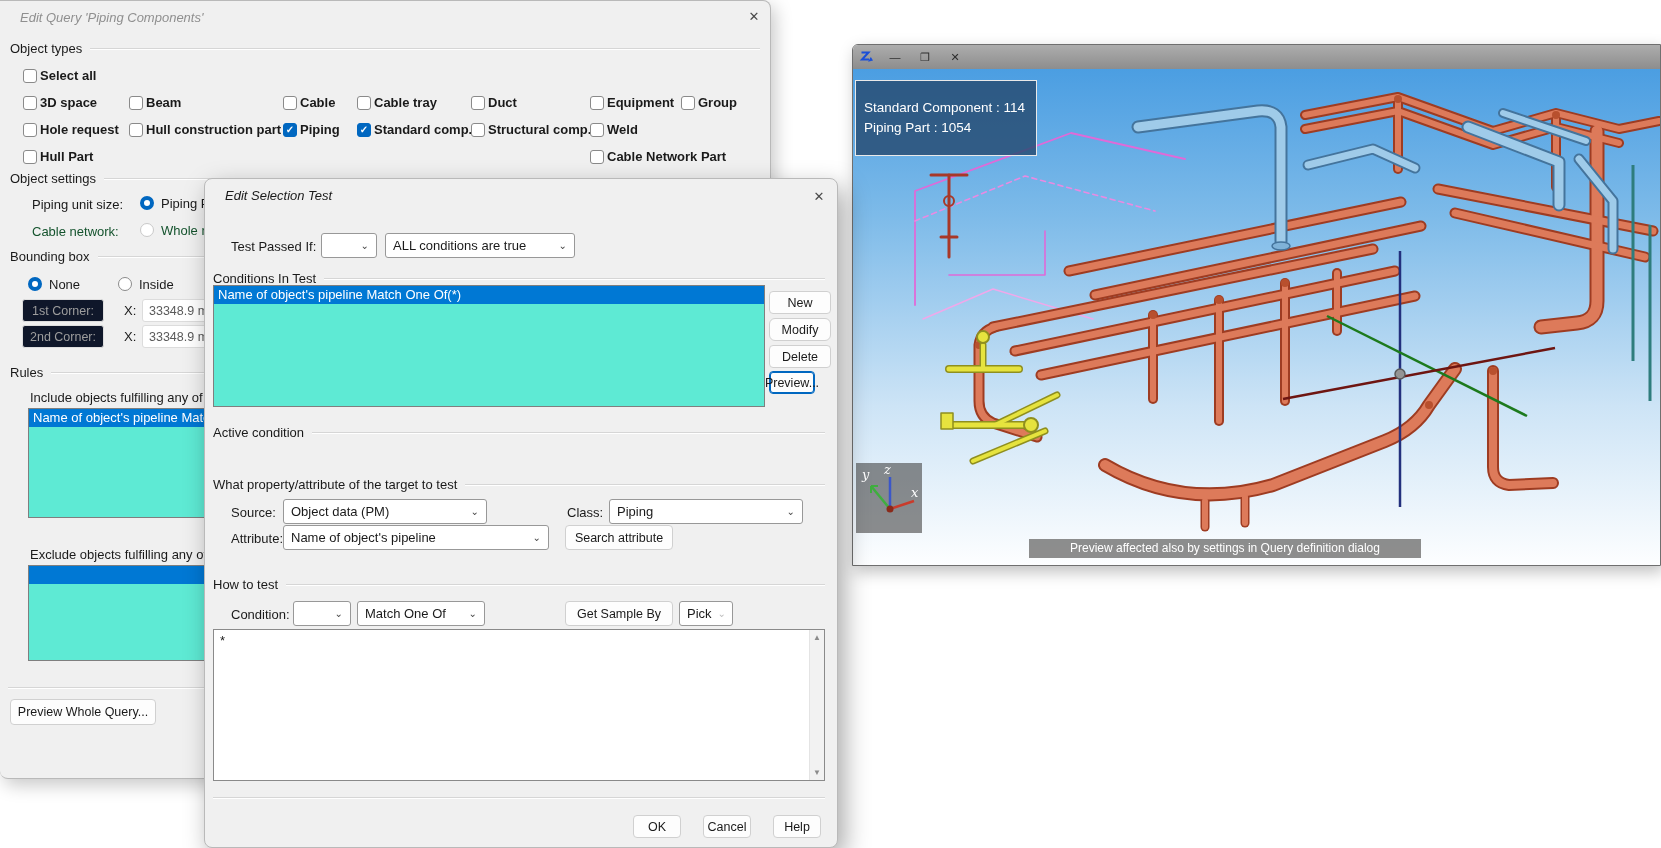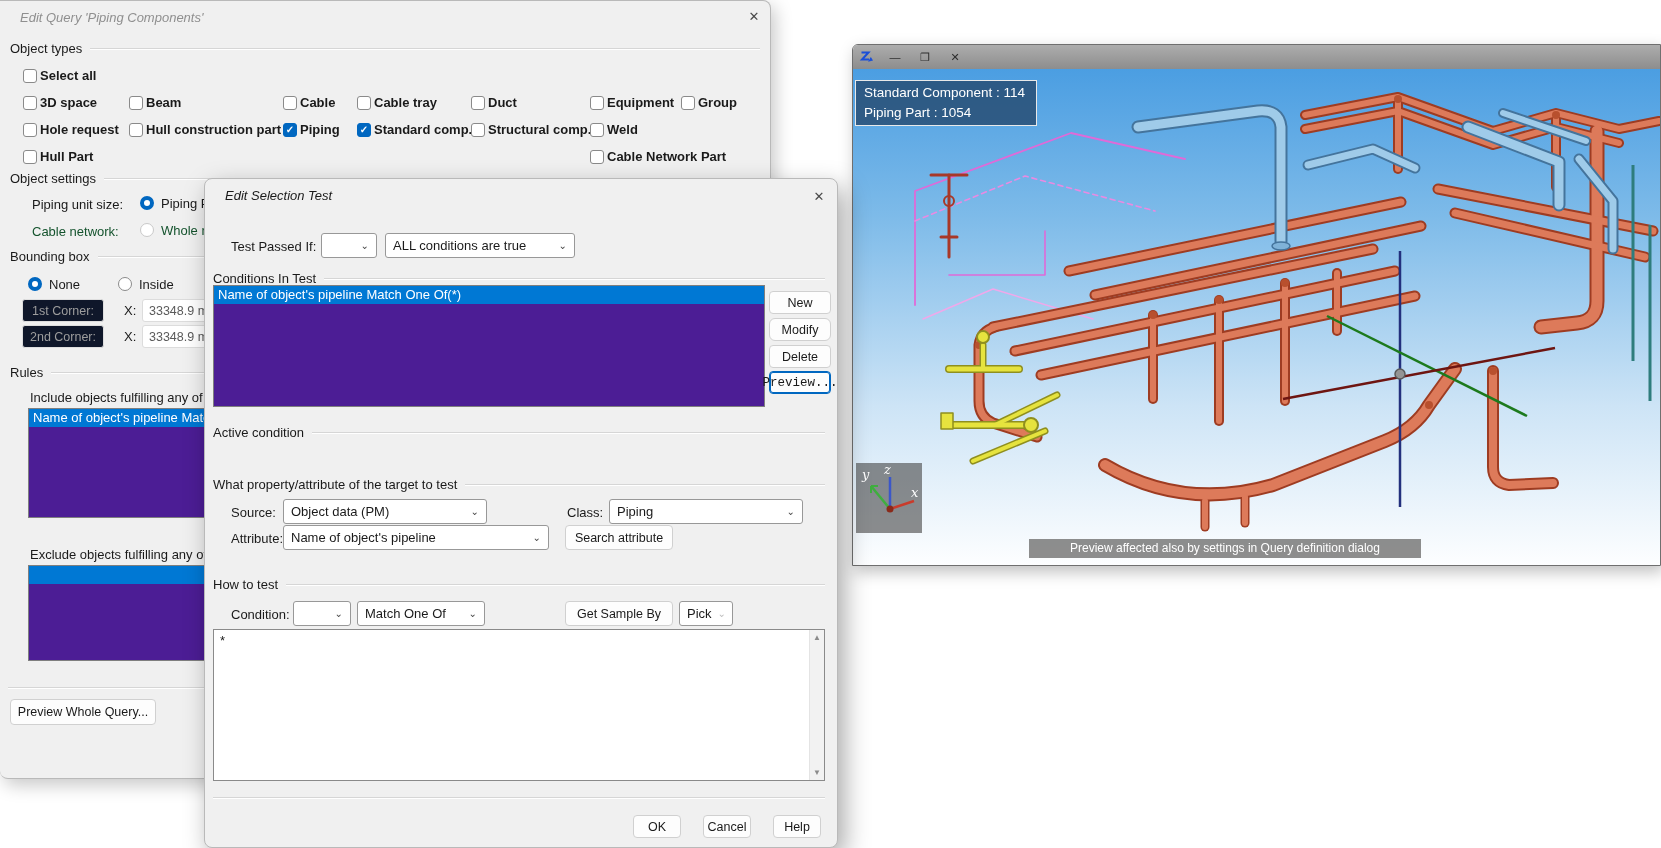--- a/index.html
+++ b/index.html
@@ -38,39 +38,39 @@
     display:flex;align-items:center;justify-content:center;font-size:12.5px;white-space:nowrap;}
   .btn.accent{border-color:#0067c0;box-shadow:inset 0 0 0 1px #0067c0;}
   .fieldbtn{position:absolute;box-sizing:border-box;background:#0f172a;border:1px solid #dedede;border-radius:3px;
     display:flex;align-items:center;justify-content:center;color:#9d9d9d;font-size:12.5px;}
   .select{position:absolute;box-sizing:border-box;background:#fff;border:1px solid #989898;border-radius:3px;
     display:flex;align-items:center;padding:0 7px;font-size:13px;white-space:nowrap;overflow:hidden;}
   .select .chev{margin-left:auto;color:#454545;font-size:10px;padding-left:6px;}
   .select .chev.dimchev{color:#bdbdbd;}
   .valuebox{position:absolute;box-sizing:border-box;background:#fff;border:1px solid #dcdcdc;border-radius:3px;
     display:flex;align-items:center;padding:0 6px;color:#5a5a5a;font-size:12.5px;white-space:nowrap;overflow:hidden;}
-  .listbox{position:absolute;box-sizing:border-box;background:#4c1d95;border:1px solid #7f7f7f;overflow:hidden;}
+  .listbox{position:absolute;box-sizing:border-box;background:#5eead4;border:1px solid #7f7f7f;overflow:hidden;}
   .selrow{height:18px;line-height:18px;background:#0078d4;color:#fff;padding:0 4px;white-space:nowrap;overflow:hidden;}
   .hr{position:absolute;height:1px;background:#d6d6d6;box-shadow:0 1px 0 #ffffff;}
   .textbox{position:absolute;box-sizing:border-box;background:#fff;border:1px solid #8a8a8a;}
   .textbox .content{position:absolute;left:6px;top:3px;font-size:13px;}
   .sbv{position:absolute;right:0;top:0;bottom:0;width:15px;background:#f2f2f2;border-left:1px solid #e4e4e4;
     display:flex;flex-direction:column;justify-content:space-between;align-items:center;color:#8b8b8b;font-size:8px;padding:3px 0;box-sizing:border-box;}
   
   #query-preview{position:absolute;left:852px;top:44px;width:809px;height:522px;z-index:2;
     border:1px solid #6f6f6f;box-sizing:border-box;border-radius:6px 0 0 0;overflow:hidden;box-shadow:3px 6px 16px rgba(0,0,0,.25);}
   .qp-titlebar{height:24px;background:linear-gradient(#adadad,#8d8d8d);display:flex;align-items:center;
     color:#f2f2f2;font-size:12.5px;padding:0 4px 0 6px;gap:6px;}
   .qp-title{flex:1;}
   .qp-controls{display:flex;align-items:center;gap:2px;}
   .qp-controls span{width:28px;height:20px;display:flex;align-items:center;justify-content:center;color:#2e2e2e;font-size:11px;}
   .qp-viewport{position:relative;width:807px;height:496px;
     background:linear-gradient(180deg,#4b9ee2 0%,#7ebbe9 30%,#cde4f6 68%,#fdfeff 100%);}
   .qp-overlay{position:absolute;left:2px;top:11px;width:182px;box-sizing:border-box;
-    background:rgba(38,74,112,.82);border:1px solid #e9e9e9;color:#fff;font-size:13.5px;padding:2px 8px;line-height:20px;}
+    background:rgba(38,74,112,.82);border:1px solid #e9e9e9;color:#fff;font-size:13.5px;padding:17px 8px;line-height:20px;}
   .qp-footnote{position:absolute;left:176px;top:470px;width:392px;height:19px;line-height:19px;text-align:center;
     background:rgba(125,125,125,.88);color:#fff;font-size:12px;white-space:nowrap;}
   .qp-axis{position:absolute;left:3px;top:394px;width:66px;height:70px;background:rgba(72,72,72,.62);}
   svg{display:block;}
 </style>
 </head>
 <body>
 
 <div id="edit-query" class="dialog">
   <div class="dlg-title inactive">Edit Query 'Piping Components'</div>
@@ -228,21 +228,21 @@
     <span class="glabel">Conditions In Test</span>
     <span class="gline"></span>
   </div>
   <div class="listbox" style="left:8px;top:106px;width:552px;height:122px;">
     <div class="selrow">Name of object's pipeline Match One Of(*)</div>
   </div>
 
   <div class="btn" style="left:564px;top:112px;width:62px;height:23px;">New</div>
   <div class="btn" style="left:564px;top:139px;width:62px;height:23px;border-radius:6px;">Modify</div>
   <div class="btn" style="left:564px;top:166px;width:62px;height:23px;">Delete</div>
-  <div class="btn accent" style="left:564px;top:192px;width:62px;height:23px;font-family:Liberation Mono, monospace;">Preview...</div>
+  <div class="btn accent" style="left:564px;top:192px;width:46px;height:23px;">Preview...</div>
 
   <div class="group" style="left:8px;top:298px;width:612px;">
     <span class="glabel">What property/attribute of the target to test</span>
     <span class="gline"></span>
   </div>
 
   <div class="group" style="left:8px;top:246px;width:612px;">
     <span class="glabel">Active condition</span>
     <span class="gline"></span>
   </div>

